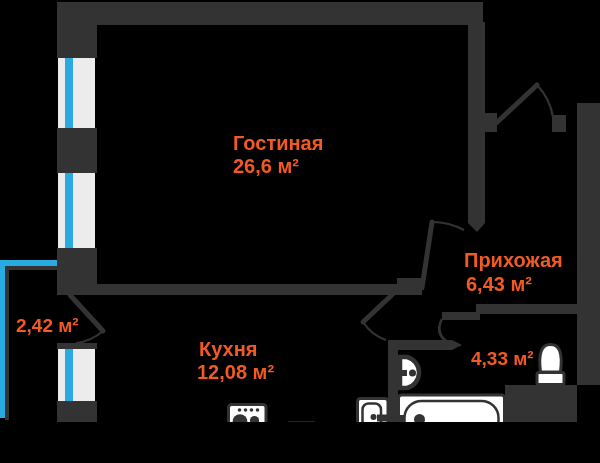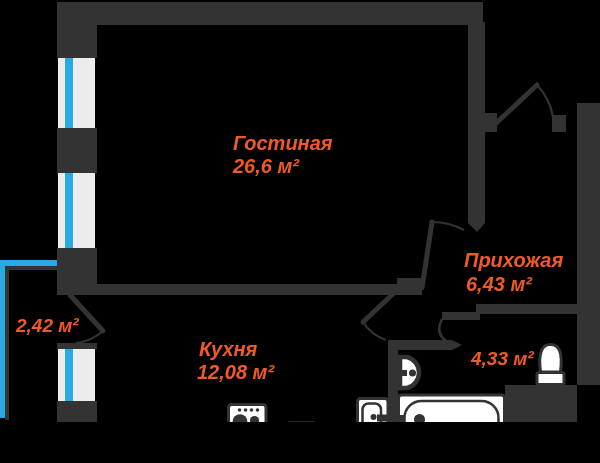--- a/index.html
+++ b/index.html
@@ -1,16 +1,16 @@
 <!DOCTYPE html>
 <html style="--background: #000000; --wall: #333333; --window: #ececec; --glazing: #29abe2; --label: #f15a24; --fixture: #ffffff;"><head>
 <meta charset="utf-8">
 <style>
   html,body{margin:0;padding:0;background:var(--background,#000);}
-  .stage{position:relative;width:600px;height:422px;background:var(--background,#000);overflow:hidden;font-style:italic;}
+  .stage{position:relative;width:600px;height:422px;background:var(--background,#000);overflow:hidden;}
   svg{display:block;}
   .wall{fill:var(--wall,#333);}
   .win{fill:var(--window,#ececec);}
   .glz{fill:var(--glazing,#29abe2);}
   .leaf{stroke:var(--wall,#333);stroke-width:5;stroke-linecap:round;fill:none;}
   .arc{stroke:var(--wall,#333);stroke-width:2.2;fill:none;}
   .fix{fill:var(--fixture,#fff);stroke:var(--wall,#333);stroke-width:3;}
   .fixline{fill:none;stroke:var(--wall,#333);stroke-width:2.5;}
   .fixdark{fill:var(--wall,#333);}
   text{fill:var(--label,#f15a24);font-family:"Liberation Sans",sans-serif;font-weight:bold;}

